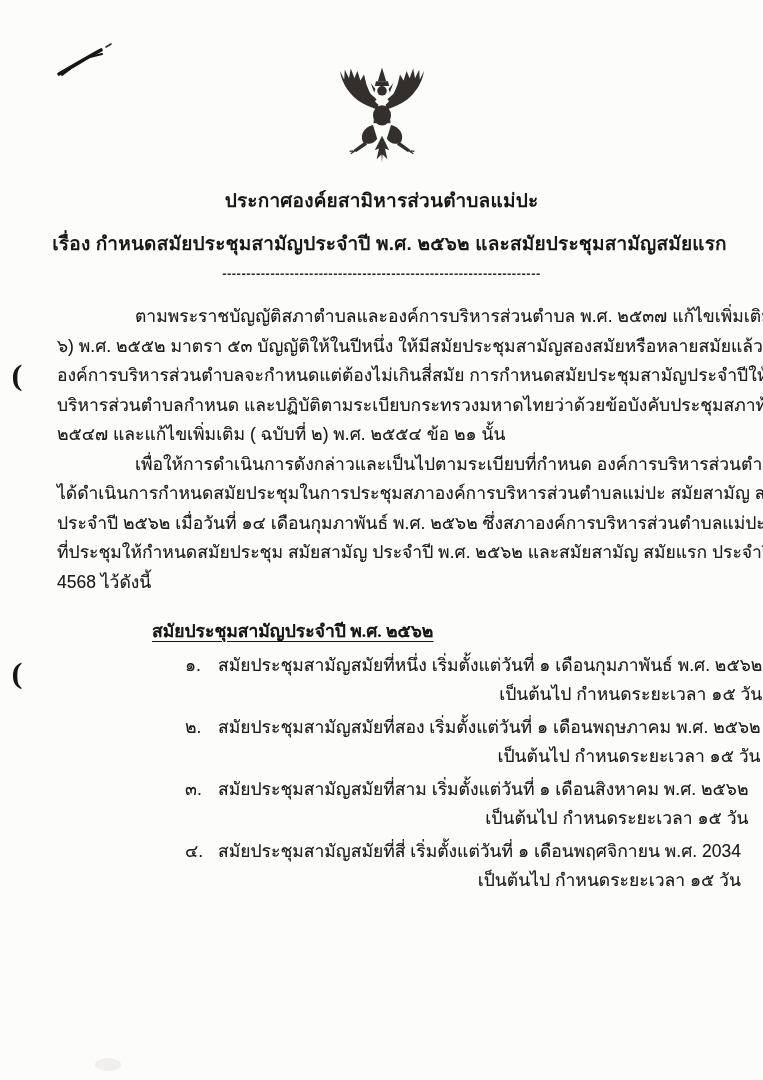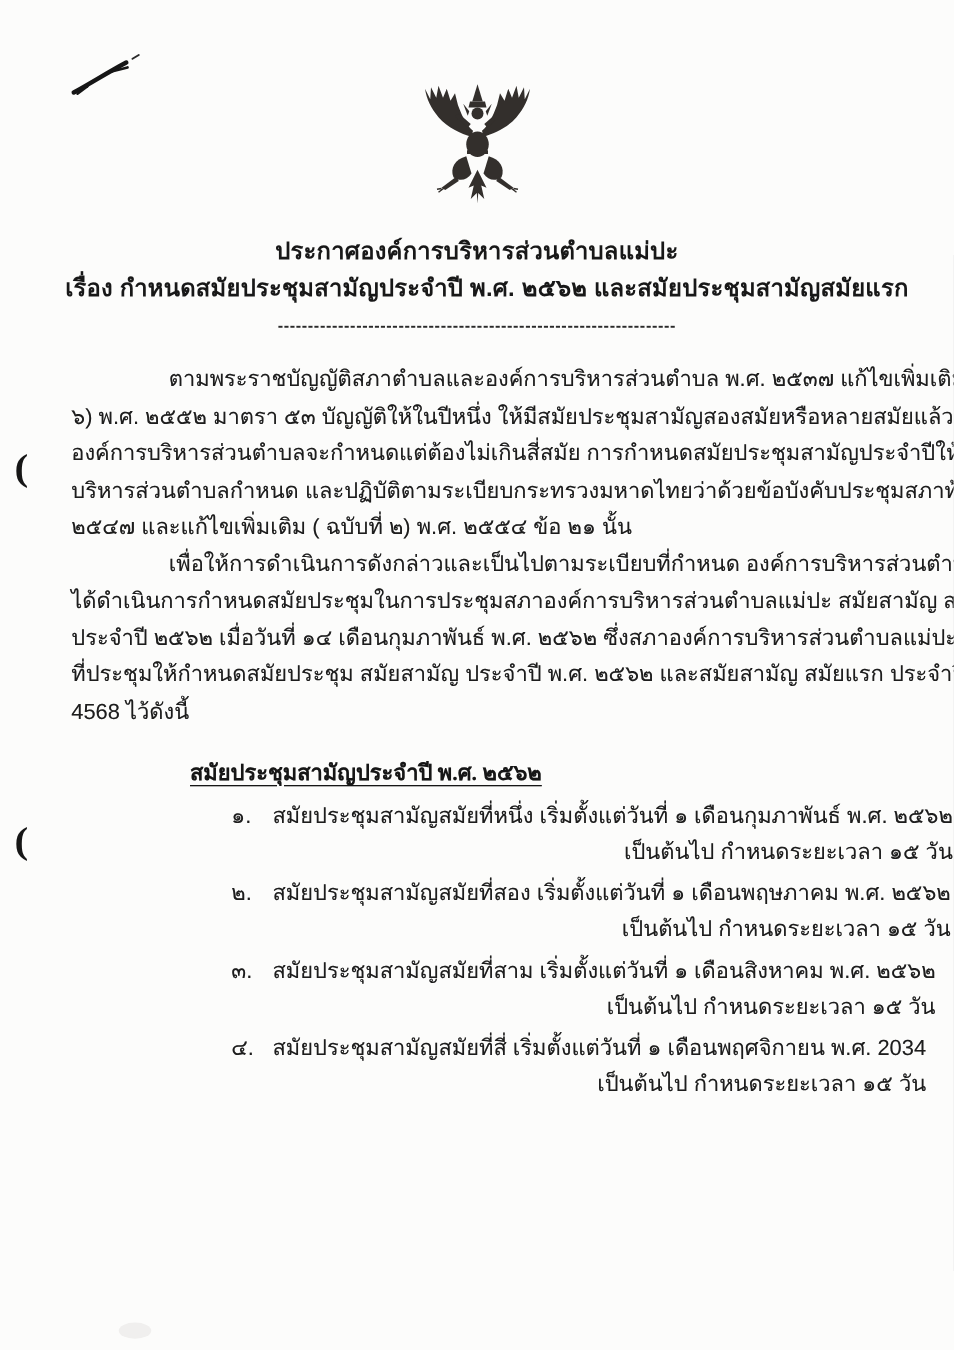--- a/index.html
+++ b/index.html
@@ -20,21 +20,21 @@
     transform:scaleX(1.1);
   }
   .margin-mark.m1{top:358px;}
   .margin-mark.m2{top:656px;}
   .emblem{width:132px;height:114px;margin:62px auto 0 auto;display:block;}
   .title{
     text-align:center;font-weight:bold;
     font-size:19px;letter-spacing:.2px;color:#181818;
   }
   .title.l1{margin-top:9px;}
-  .title.l2{padding-left:16px;}
+  .title.l2{margin-top:13px;padding-left:16px;}
   .title.l3{margin-top:13px;}
   .divider{
     text-align:center;margin-top:8px;
     font-size:13px;font-weight:bold;letter-spacing:.5px;
     color:#2a2a2a;
     white-space:nowrap;overflow:hidden;
   }
   .bodytext{
     margin:21px 50px 0 57px;
     font-size:17.5px;line-height:29.5px;
@@ -93,21 +93,21 @@
       <path d="M95,100 C80,104 73,116 78,128 C86,134 96,132 102,123 Z"></path>
       <path d="M125,100 C140,104 147,116 142,128 C134,134 124,132 118,123 Z"></path>
       <path d="M110,118 L98,142 L105,139 L101,157 L109,149 L110,163 L111,149 L119,157 L115,139 L122,142 Z"></path>
       <path d="M82,127 L62,142 L67,145 L85,133 Z"></path>
       <path d="M138,127 L158,142 L153,145 L135,133 Z"></path>
       <path d="M66,142 L58,148 M62,143 L56,144" stroke="#332f2c" stroke-width="2"></path>
       <path d="M154,142 L162,148 M158,143 L164,144" stroke="#332f2c" stroke-width="2"></path>
     </g>
   </svg>
 
-  <div class="title l1">ประกาศองค์การบริหารส่วนตำบลแม่ปะ</div>
+  <div class="title l1">ประกาศองค์ยสามิหารส่วนตำบลแม่ปะ</div>
   <div class="title l2">เรื่อง กำหนดสมัยประชุมสามัญประจำปี  พ.ศ. ๒๕๖๒ และสมัยประชุมสามัญสมัยแรก</div>
   <div class="divider">------------------------------------------------------------------</div>
 
   <div class="bodytext">
     <div>
       <div class="pline indent">ตามพระราชบัญญัติสภาตำบลและองค์การบริหารส่วนตำบล พ.ศ. ๒๕๓๗ แก้ไขเพิ่มเติม (ฉบับที่</div>
       <div class="pline">๖) พ.ศ. ๒๕๕๒ มาตรา ๕๓ บัญญัติให้ในปีหนึ่ง ให้มีสมัยประชุมสามัญสองสมัยหรือหลายสมัยแล้วแต่</div>
       <div class="pline">องค์การบริหารส่วนตำบลจะกำหนดแต่ต้องไม่เกินสี่สมัย  การกำหนดสมัยประชุมสามัญประจำปีให้สภาองค์การ</div>
       <div class="pline">บริหารส่วนตำบลกำหนด  และปฏิบัติตามระเบียบกระทรวงมหาดไทยว่าด้วยข้อบังคับประชุมสภาท้องถิ่น พ.ศ.</div>
       <div class="pline">๒๕๔๗ และแก้ไขเพิ่มเติม ( ฉบับที่ ๒) พ.ศ. ๒๕๕๔ ข้อ ๒๑ นั้น</div>

